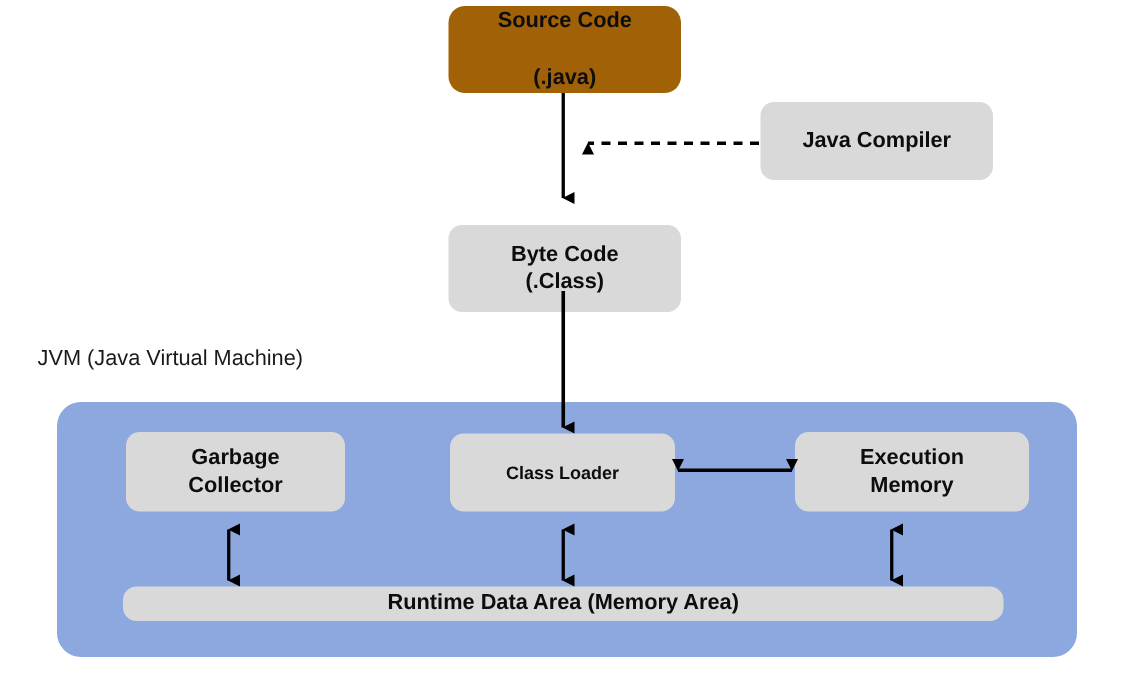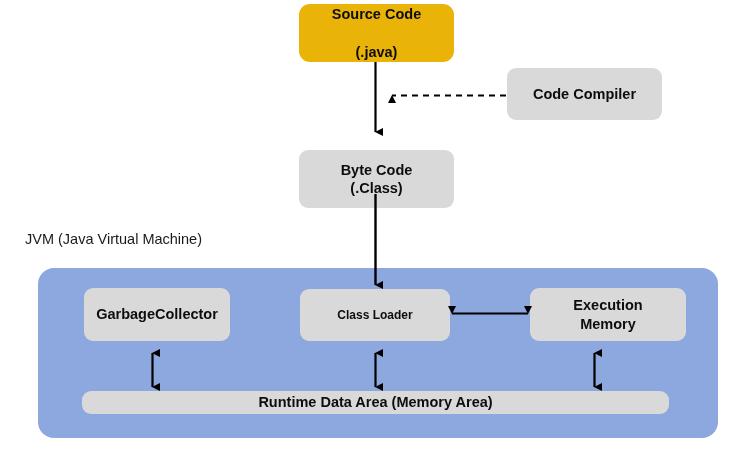--- a/index.html
+++ b/index.html
@@ -27,21 +27,21 @@
     font-weight: bold;
     color: #0d0d0d;
     line-height: 1.25;
     box-sizing: border-box;
   }
   .node-gray {
     background: #d9d9d9;
     border-radius: 9px;
   }
   .node-orange {
-    background: #eab308;
+    background: #a16207;
     border-radius: 11px;
     gap: 19px;
   }
   .jvm-panel {
     position: absolute;
     background: #8ca8de;
     border-radius: 16px;
   }
   .jvm-caption {
     position: absolute;
@@ -71,29 +71,29 @@
   <div class="jvm-panel" style="left:38px; top:268px; width:680px; height:170px;"></div>
 
   <div class="jvm-caption" style="left:25px; top:231px;">JVM (Java Virtual Machine)</div>
 
   <div class="node node-orange" style="left:299px; top:4px; width:155px; height:58px; font-size:14.5px; flex-direction:column;">
     <span class="lbl">Source Code</span>
     <span class="lbl">(.java)</span>
   </div>
 
   <div class="node node-gray" style="left:507px; top:68px; width:155px; height:52px; font-size:14.5px;">
-    <span class="lbl">Code Compiler</span>
+    <span class="lbl">Java Compiler</span>
   </div>
 
   <div class="node node-gray" style="left:299px; top:136px; width:155px; height:58px; font-size:14.5px; flex-direction:column;margin-top:14px;">
     <span class="lbl">Byte Code</span>
     <span class="lbl">(.Class)</span>
   </div>
 
-  <div class="node node-gray" style="left:84px; top:288px; width:146px; height:53px; font-size:14.5px; ">
+  <div class="node node-gray" style="left:84px; top:288px; width:146px; height:53px; font-size:14.5px; flex-direction:column;">
     <span class="lbl">Garbage</span>
     <span class="lbl">Collector</span>
   </div>
 
   <div class="node node-gray" style="left:300px; top:289px; width:150px; height:52px; font-size:12px;">
     <span class="lbl">Class Loader</span>
   </div>
 
   <div class="node node-gray" style="left:530px; top:288px; width:156px; height:53px; font-size:14.5px; flex-direction:column;">
     <span class="lbl">Execution</span>

